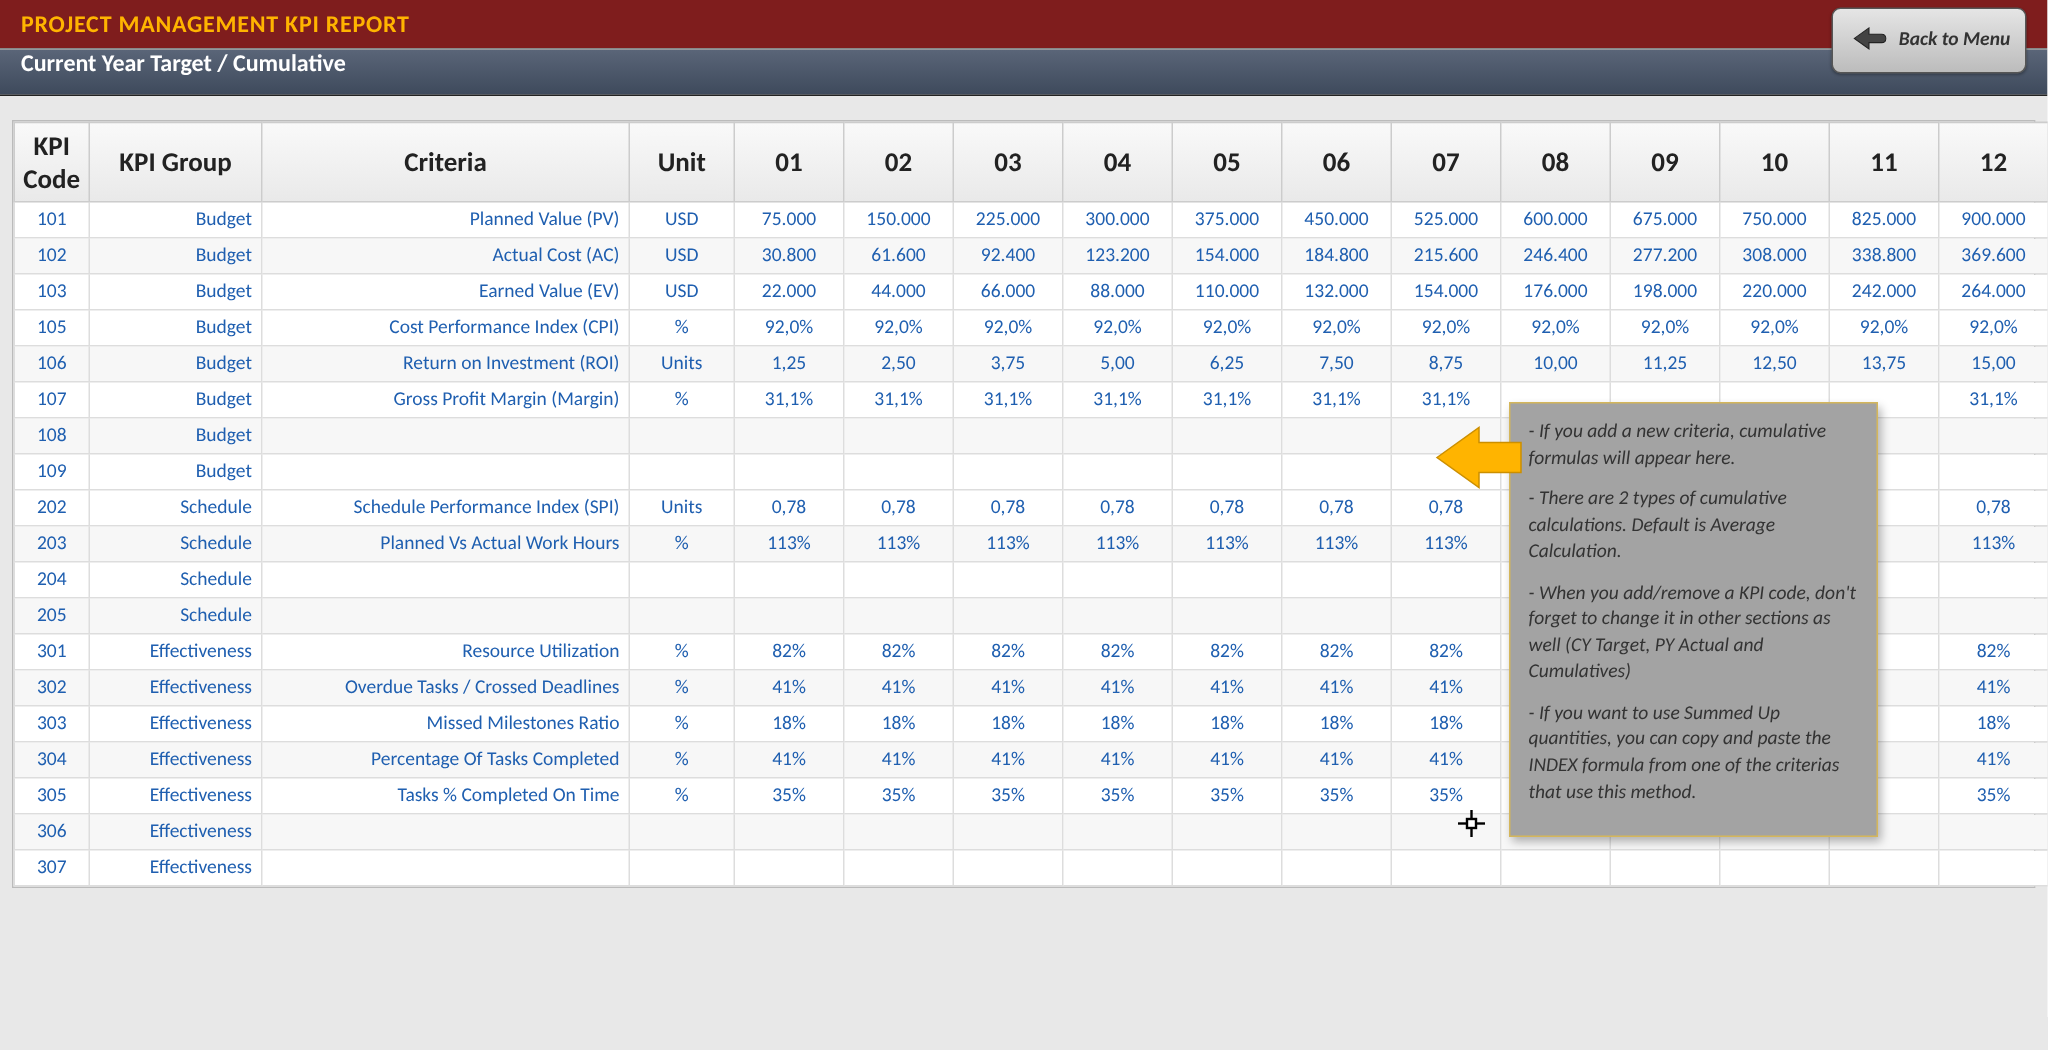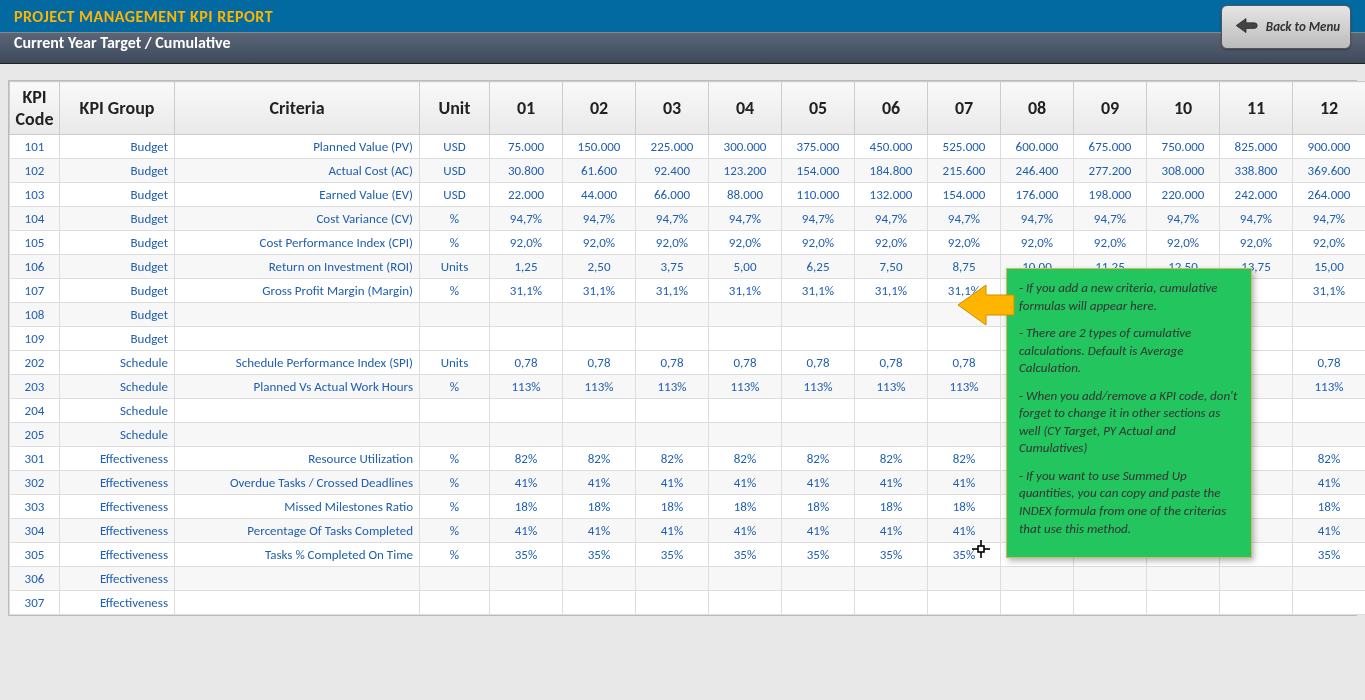--- a/index.html
+++ b/index.html
@@ -9,21 +9,21 @@
     font-size: 13px;
     color: #333;
   }
   .page {
     width: 1365px;
     height: 700px;
     position: relative;
     overflow: hidden;
   }
   .title-bar {
-    background: #0369a1;
+    background: #7f1d1d;
     height: 32px;
     display: flex;
     align-items: center;
     padding-left: 14px;
     position: relative;
   }
   .title-bar .title {
     color: #ffb400;
     font-weight: bold;
     font-size: 16px;
@@ -107,21 +107,21 @@
   .col-group { width: 115px; }
   .col-criteria { width: 245px; }
   .col-unit { width: 70px; }
   .col-month { width: 73px; }
   .odd-row td { background: #f7f7f7; }
   .tooltip-box {
     position: absolute;
     top: 268px;
     left: 1006px;
     width: 246px;
-    background: #22c55e;
+    background: #a3a3a3;
     border: 1px solid #d4b65b;
     box-shadow: 2px 3px 6px rgba(0,0,0,0.3);
     padding: 10px 12px;
     font-family: Calibri, Arial, sans-serif;
     font-size: 13px;
     font-style: italic;
     color: #333;
     line-height: 1.35;
     z-index: 20;
   }
@@ -248,38 +248,20 @@
             <td class="num">88.000</td>
             <td class="num">110.000</td>
             <td class="num">132.000</td>
             <td class="num">154.000</td>
             <td class="num">176.000</td>
             <td class="num">198.000</td>
             <td class="num">220.000</td>
             <td class="num">242.000</td>
             <td class="num">264.000</td>
           </tr>
-          <tr class="odd-row">
-            <td class="code">104</td>
-            <td class="group">Budget</td>
-            <td class="criteria">Cost Variance (CV)</td>
-            <td class="unit">%</td>
-            <td class="num">94,7%</td>
-            <td class="num">94,7%</td>
-            <td class="num">94,7%</td>
-            <td class="num">94,7%</td>
-            <td class="num">94,7%</td>
-            <td class="num">94,7%</td>
-            <td class="num">94,7%</td>
-            <td class="num">94,7%</td>
-            <td class="num">94,7%</td>
-            <td class="num">94,7%</td>
-            <td class="num">94,7%</td>
-            <td class="num">94,7%</td>
-          </tr>
           <tr>
             <td class="code">105</td>
             <td class="group">Budget</td>
             <td class="criteria">Cost Performance Index (CPI)</td>
             <td class="unit">%</td>
             <td class="num">92,0%</td>
             <td class="num">92,0%</td>
             <td class="num">92,0%</td>
             <td class="num">92,0%</td>
             <td class="num">92,0%</td>

